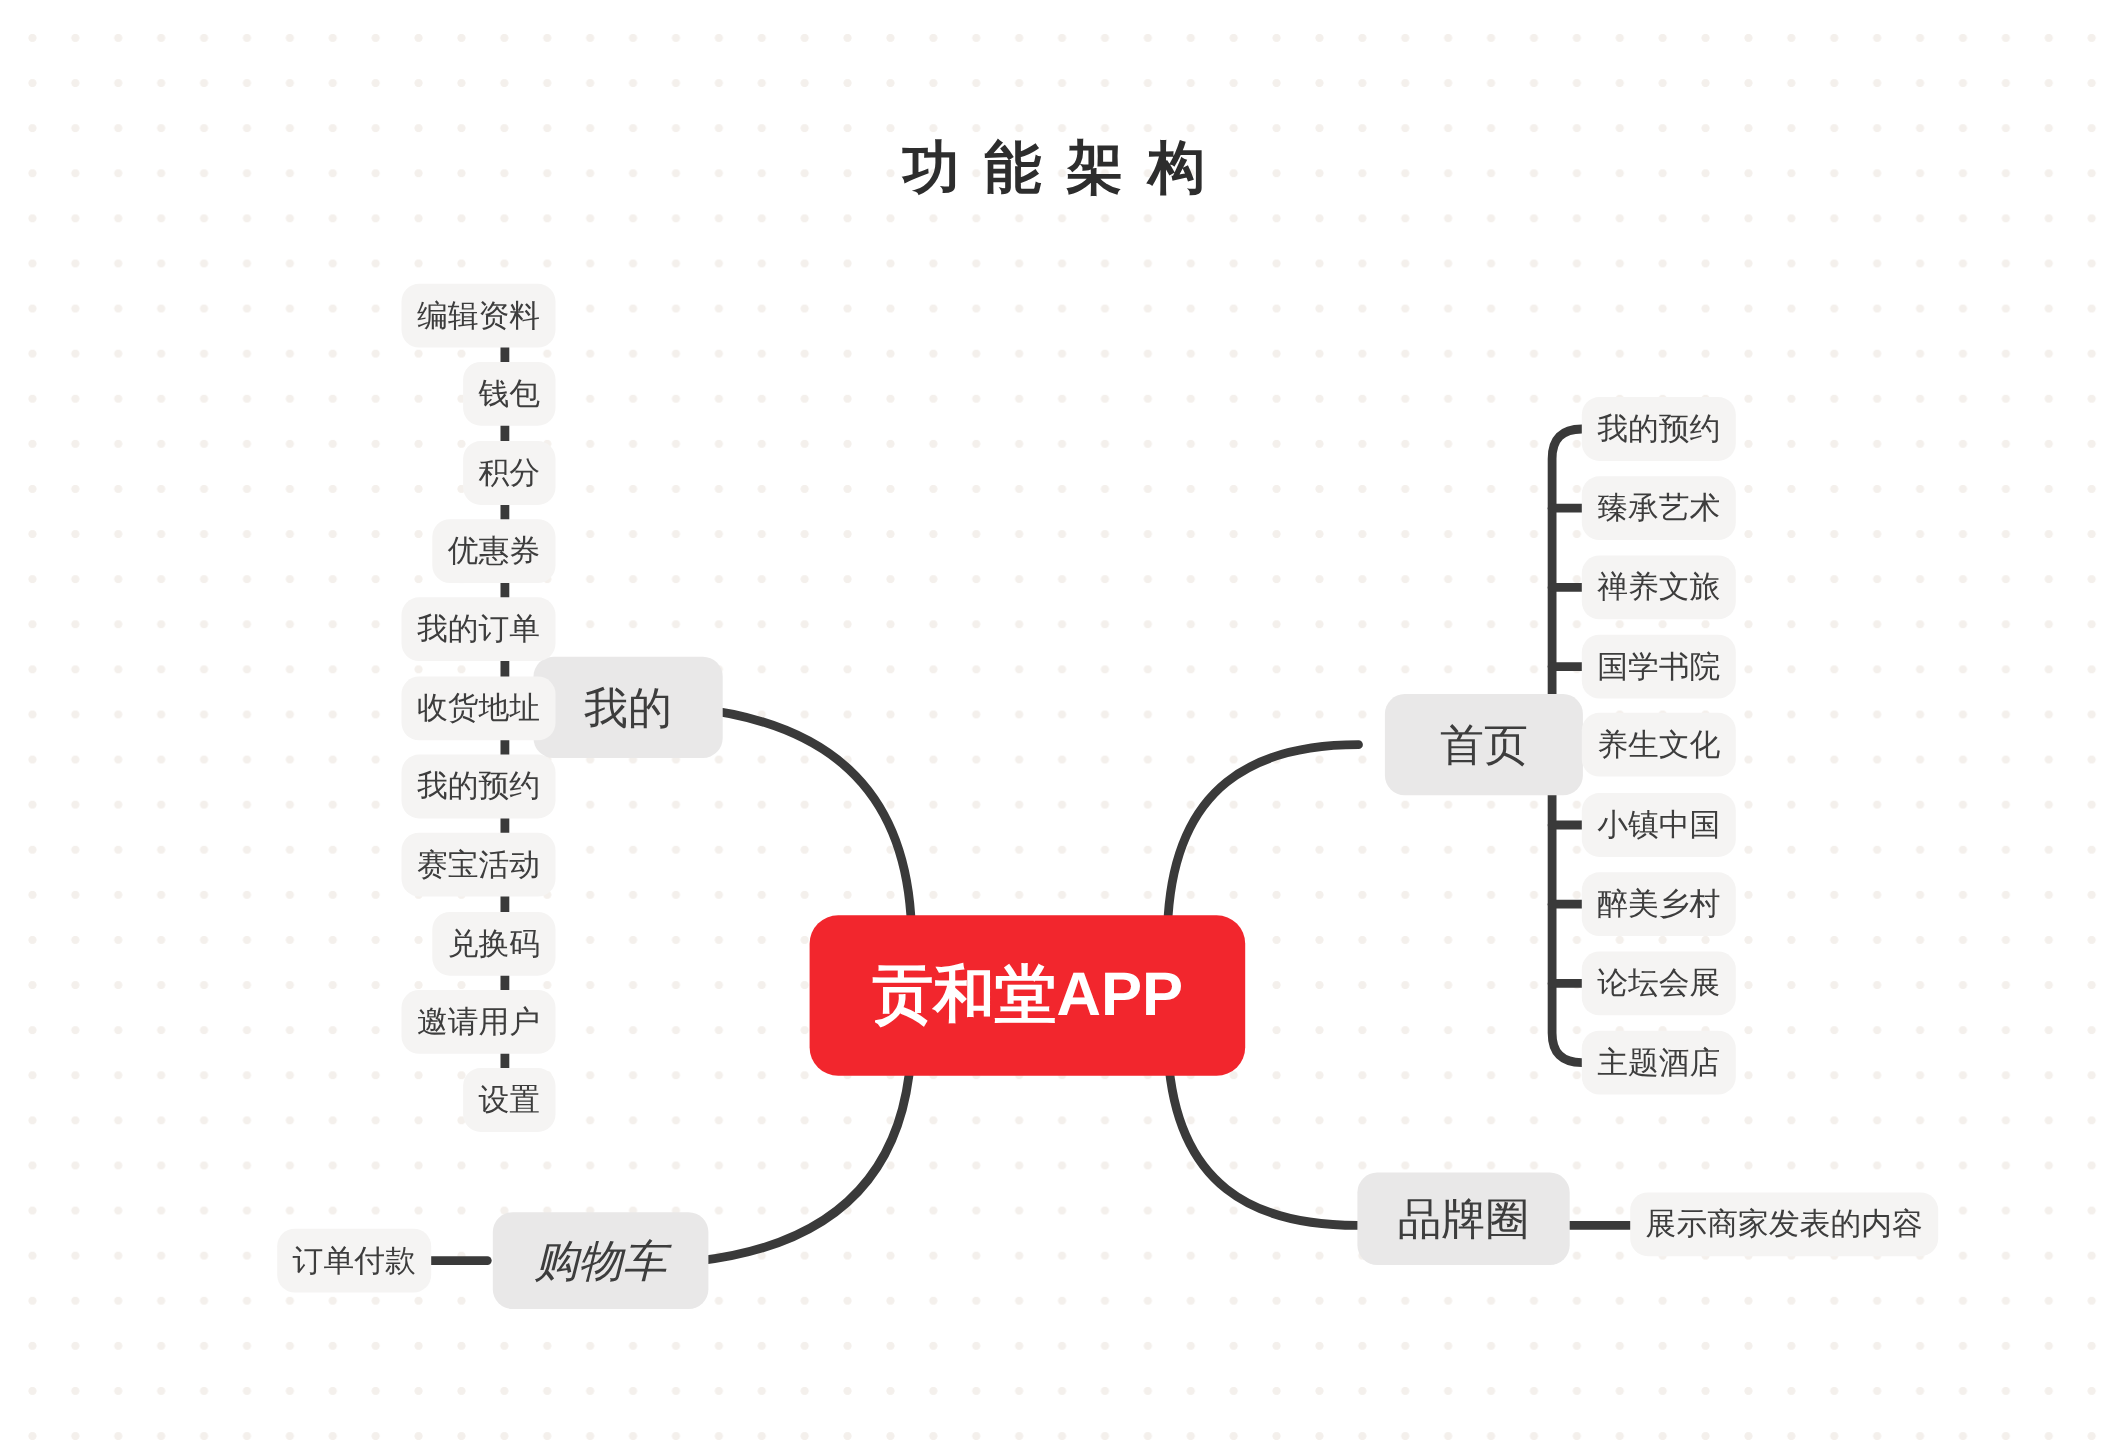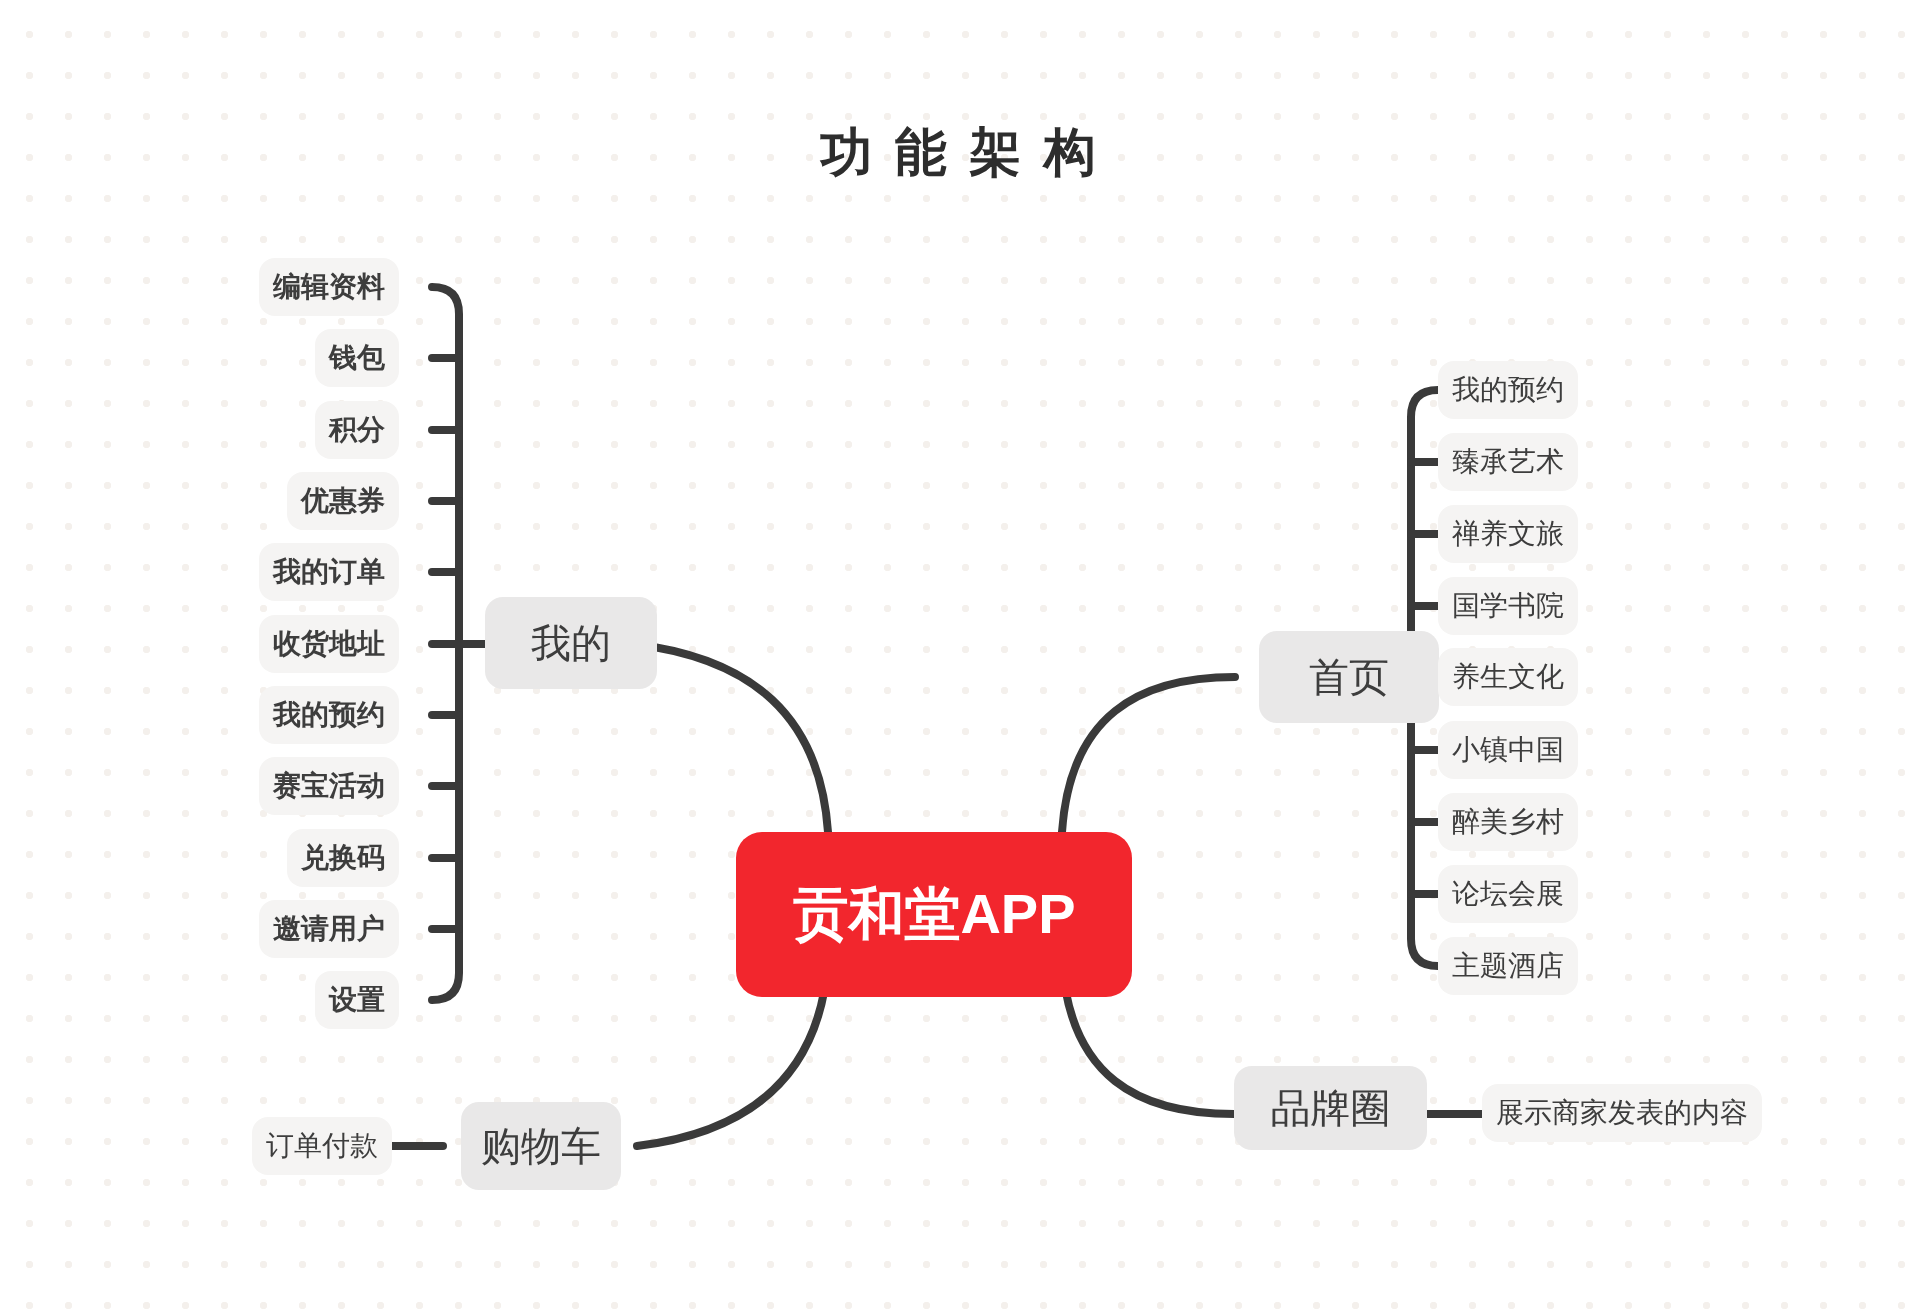--- a/index.html
+++ b/index.html
@@ -44,44 +44,44 @@
     display: flex;
     align-items: center;
     justify-content: center;
     white-space: nowrap;
     color: var(--node-text, #3d3d3d);
     box-sizing: border-box;
     cursor: default;
   }
   .center-node {
     left: 736px; top: 832px;
-    width: 396px; height: 165px;
+    width: 396px; height: 146px;
     background: var(--center-bg, #f2262d);
     color: var(--center-text, #ffffff);
     border-radius: 26px;
     font-size: 56px;
     font-weight: bold;
   }
   .branch {
     background: var(--branch-bg, #e9e8e8);
     border-radius: 18px;
     font-size: 40px;
   }
   .branch.b-my       { left: 485px;  top: 597px;  width: 172px; height: 92px; }
-  .branch.b-cart     { left: 461px;  top: 1102px; width: 160px; height: 88px; }
+  .branch.b-cart     { left: 448px;  top: 1102px; width: 196px; height: 88px; font-style: italic; }
   .branch.b-home     { left: 1259px; top: 631px;  width: 180px; height: 92px; }
   .branch.b-brand    { left: 1234px; top: 1066px; width: 193px; height: 84px; }
   .leaf {
     background: var(--leaf-bg, #f5f4f3);
     border-radius: 16px;
     font-size: 28px;
     height: 58px;
     padding: 0 14px;
   }
-  .leaf.left  { right: 1521px; font-weight: bold; }
+  .leaf.left  { right: 1415px; }
   .leaf.right { left: 1438px; }
 </style>
 </head>
 <body>
 
 <div class="canvas">
 
   <div class="title">功 能 架 构</div>
 
   <svg class="connectors" viewBox="0 0 1920 1310" aria-hidden="true">

